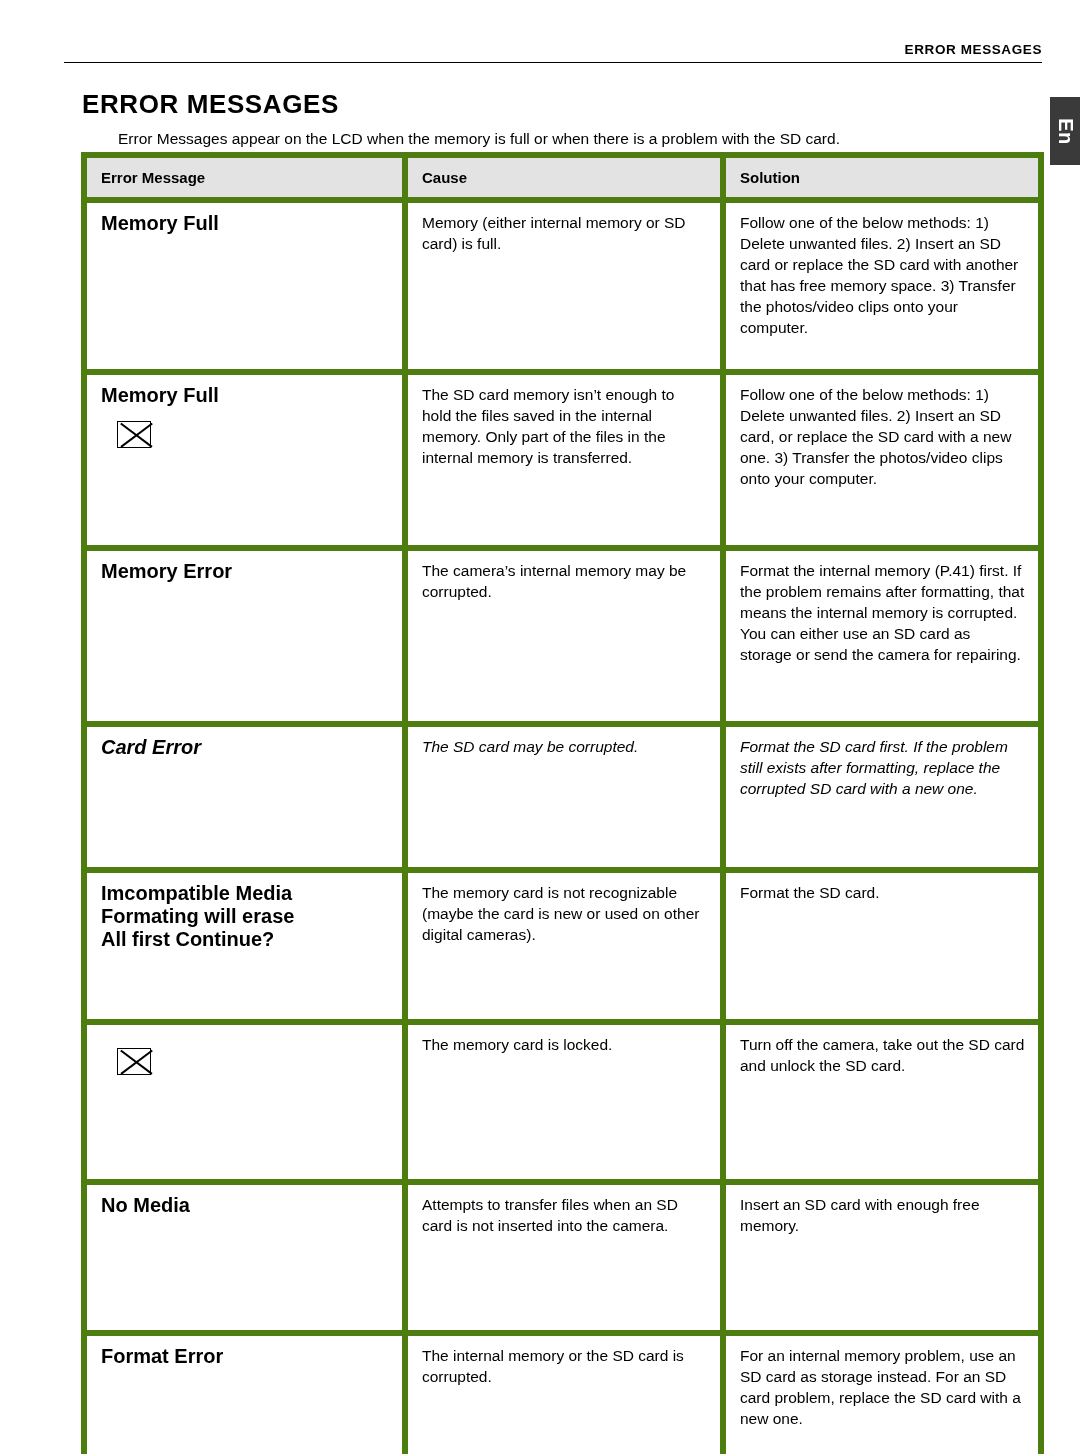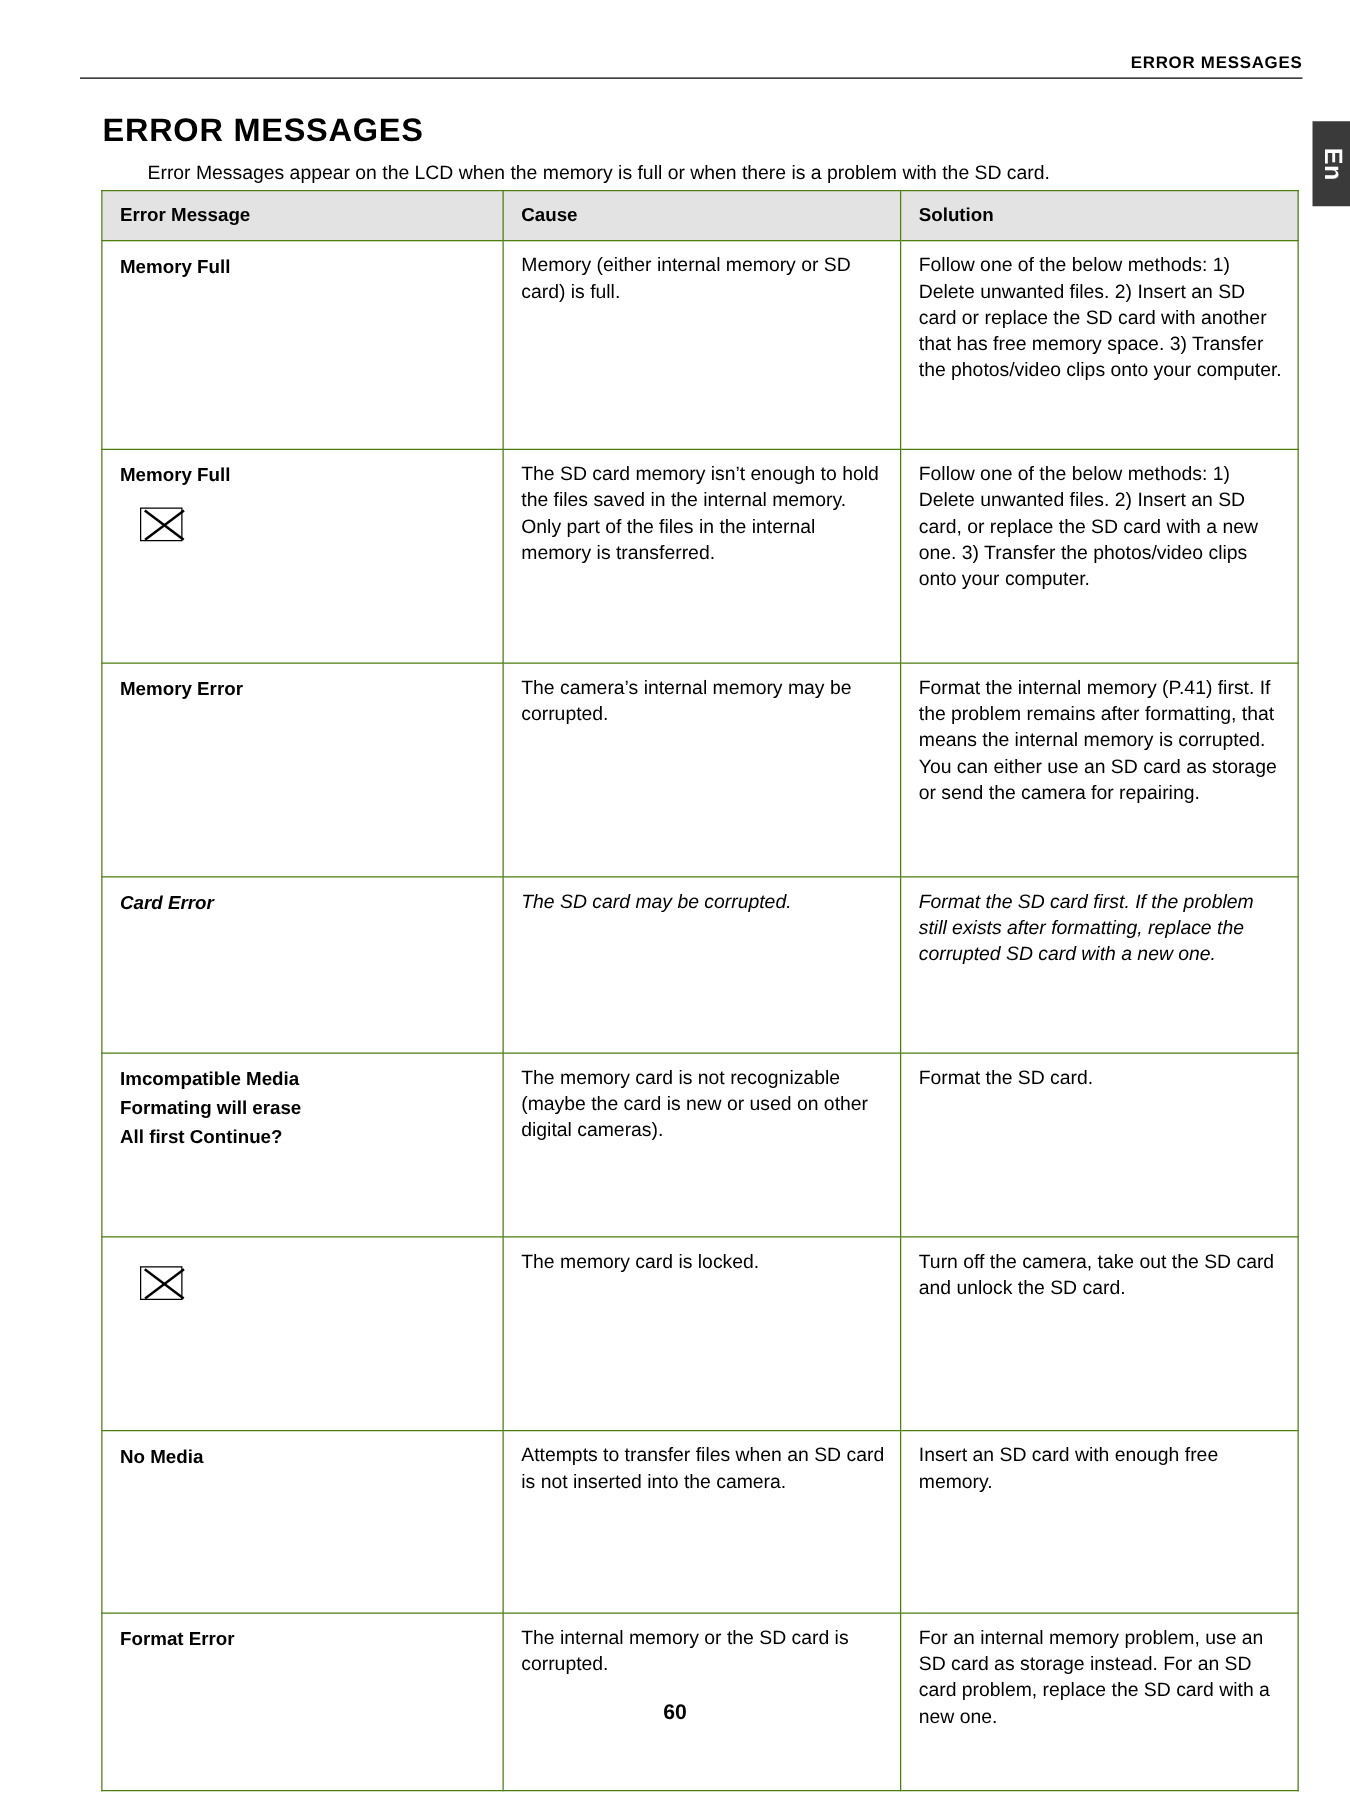--- a/index.html
+++ b/index.html
@@ -88,41 +88,41 @@
     position: absolute;
     top: 152px;
     left: 81px;
     width: 957px;
     border: 1px solid #000;
     border-collapse: collapse;
     table-layout: fixed;
     font-size: 15.5px;
   }
   .table td, .table th {
-    border: 1px solid #4d7c0f;
+    border: 6px solid #4d7c0f;
     vertical-align: top;
     padding: 9px 12px 9px 14px;
     line-height: 21px;
     font-weight: normal;
     text-align: left;
   }
   .table thead th {
     background: #e3e3e3;
     font-weight: bold;
     font-size: 15px;
     padding-top: 9px;
     padding-bottom: 9px;
   }
   .col-a { width: 321px; }
   .col-b { width: 318px; }
   .col-c { width: 318px; }
 
   .msg {
     font-weight: bold;
-    font-size: 15px;
+    font-size: 20px;
     line-height: 23px;
   }
   .msg-line { display: block; }
 
   .icon-locked {
     display: block;
     margin: 14px 0 0 16px;
     width: 32px;
     height: 25px;
     border: 1.6px solid #000;
@@ -290,14 +290,13 @@
         <td>
             <span class="cell-text">The internal memory or the SD card is corrupted.</span>
           </td>
         <td>
             <span class="cell-text">For an internal memory problem, use an SD card as storage instead. For an SD card problem, replace the SD card with a new one.</span>
           </td>
       </tr>
     </tbody>
   </table>
 
-  <div class="page-number">60</div>
 </div>
 
 </body></html>

